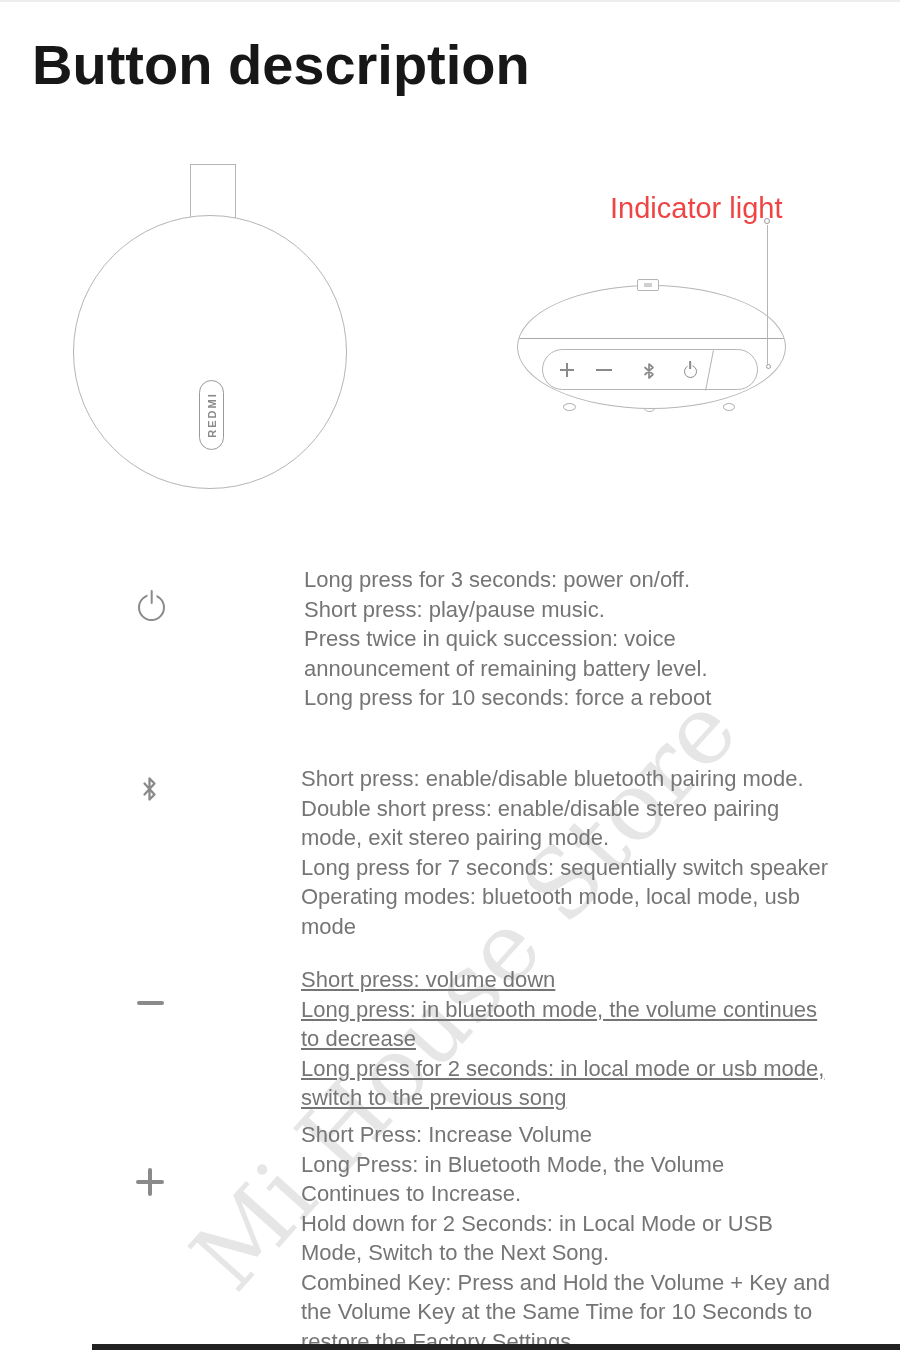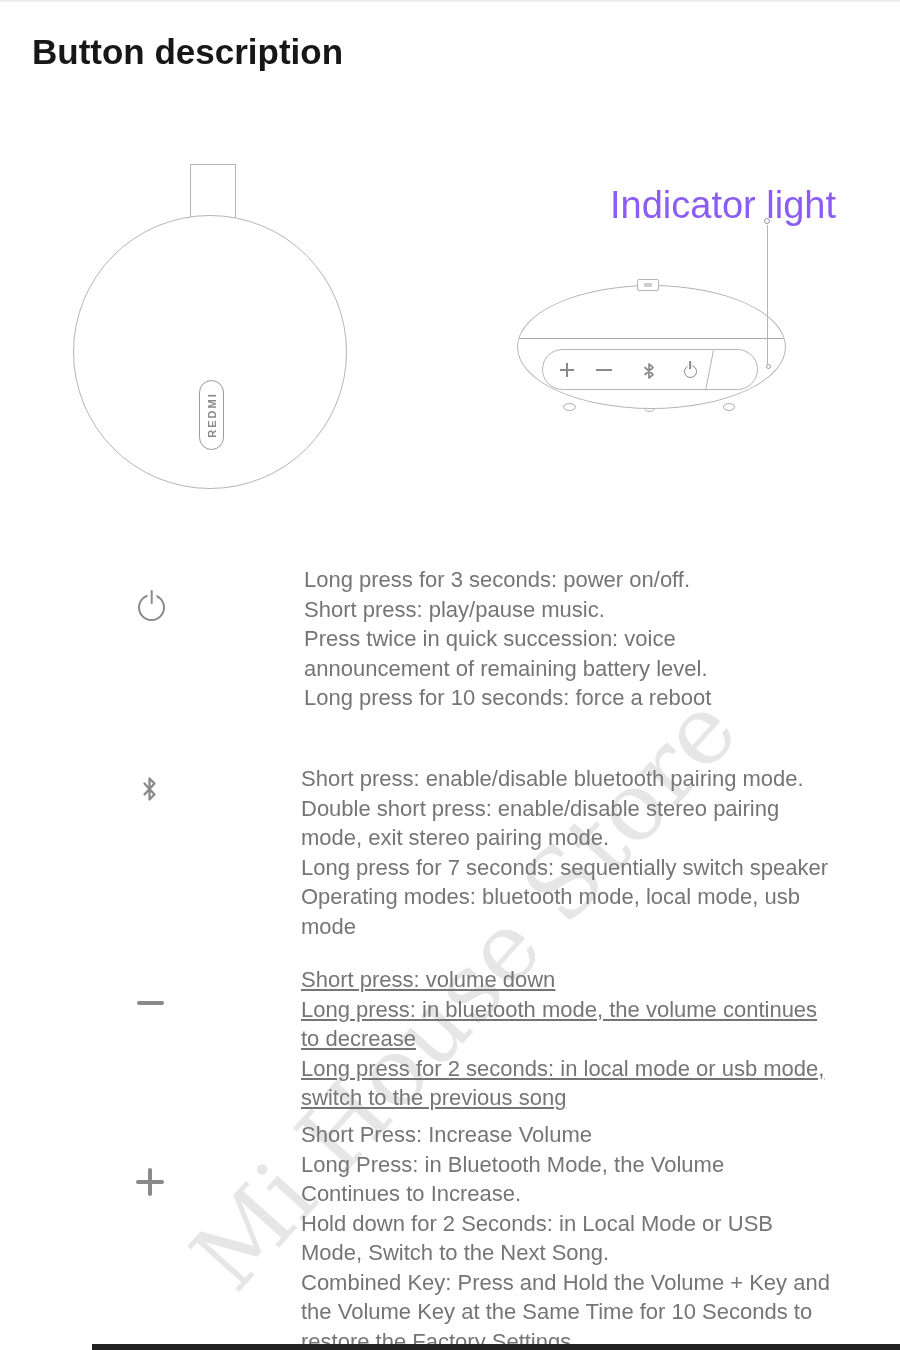--- a/index.html
+++ b/index.html
@@ -9,21 +9,21 @@
     background: #fff;
     font-family: "Liberation Sans", sans-serif;
     overflow: hidden;
     border-top: 2px solid #ededed;
   }
   .abs { position: absolute; }
 
   
   .page-title {
     left: 32px; top: 30px;
-    font-size: 35px; font-weight: 600; color: #171717;
+    font-size: 56px; font-weight: 600; color: #171717;
     letter-spacing: 0px;
   }
 
   
   .watermark {
     left: 170px; top: 1235px;
     font-family: "DejaVu Serif", serif;
     font-size: 95px; color: rgba(60,60,60,0.13);
     transform: rotate(-48deg); transform-origin: 0 0;
     white-space: nowrap; z-index: 0; pointer-events: none;
@@ -80,21 +80,21 @@
   }
   .indicator-dot {
     position:absolute; left: 249px; top: 85px; width: 5px; height: 5px;
     border: 1px solid #9a9a9a; border-radius: 50%; background:#fff; z-index: 4;
   }
   .leader-circle {
     left: 764px; top: 216px; width: 6px; height: 6px;
     border: 1px solid #9a9a9a; border-radius: 50%; background:#fff; z-index: 2;
   }
   .leader-line { left: 767px; top: 223px; width: 1px; height: 140px; background: #b5b5b5; z-index: 2; }
-  .indicator-label { left: 610px; top: 182px; font-size: 38px; color: #8b5cf6; z-index: 2; }
+  .indicator-label { left: 610px; top: 190px; font-size: 29px; color: #ef4444; z-index: 2; }
 
   
   .minus-bar { width: 27px; height: 3.5px; background: #8a8a8a; border-radius: 2px; }
   .plus-shape { position: relative; width: 28px; height: 28px; }
   .plus-shape::before { content:""; position:absolute; left:0; top:12.2px; width:28px; height:3.5px; background:#8a8a8a; border-radius:2px; }
   .plus-shape::after  { content:""; position:absolute; left:12.2px; top:0; width:3.5px; height:28px; background:#8a8a8a; border-radius:2px; }
   .power-shape { position: relative; width: 27px; height: 31px; }
   .power-shape .ring { position:absolute; left:0; bottom:0; width:27px; height:27px; border:2.6px solid #8a8a8a; border-radius:50%; }
   .power-shape .notch { position:absolute; left:50%; top:3px; transform:translateX(-50%); width:9px; height:8px; background:#fff; }
   .power-shape .bar { position:absolute; left:50%; top:0; transform:translateX(-50%); width:2.6px; height:14px; background:#8a8a8a; border-radius:2px; }

